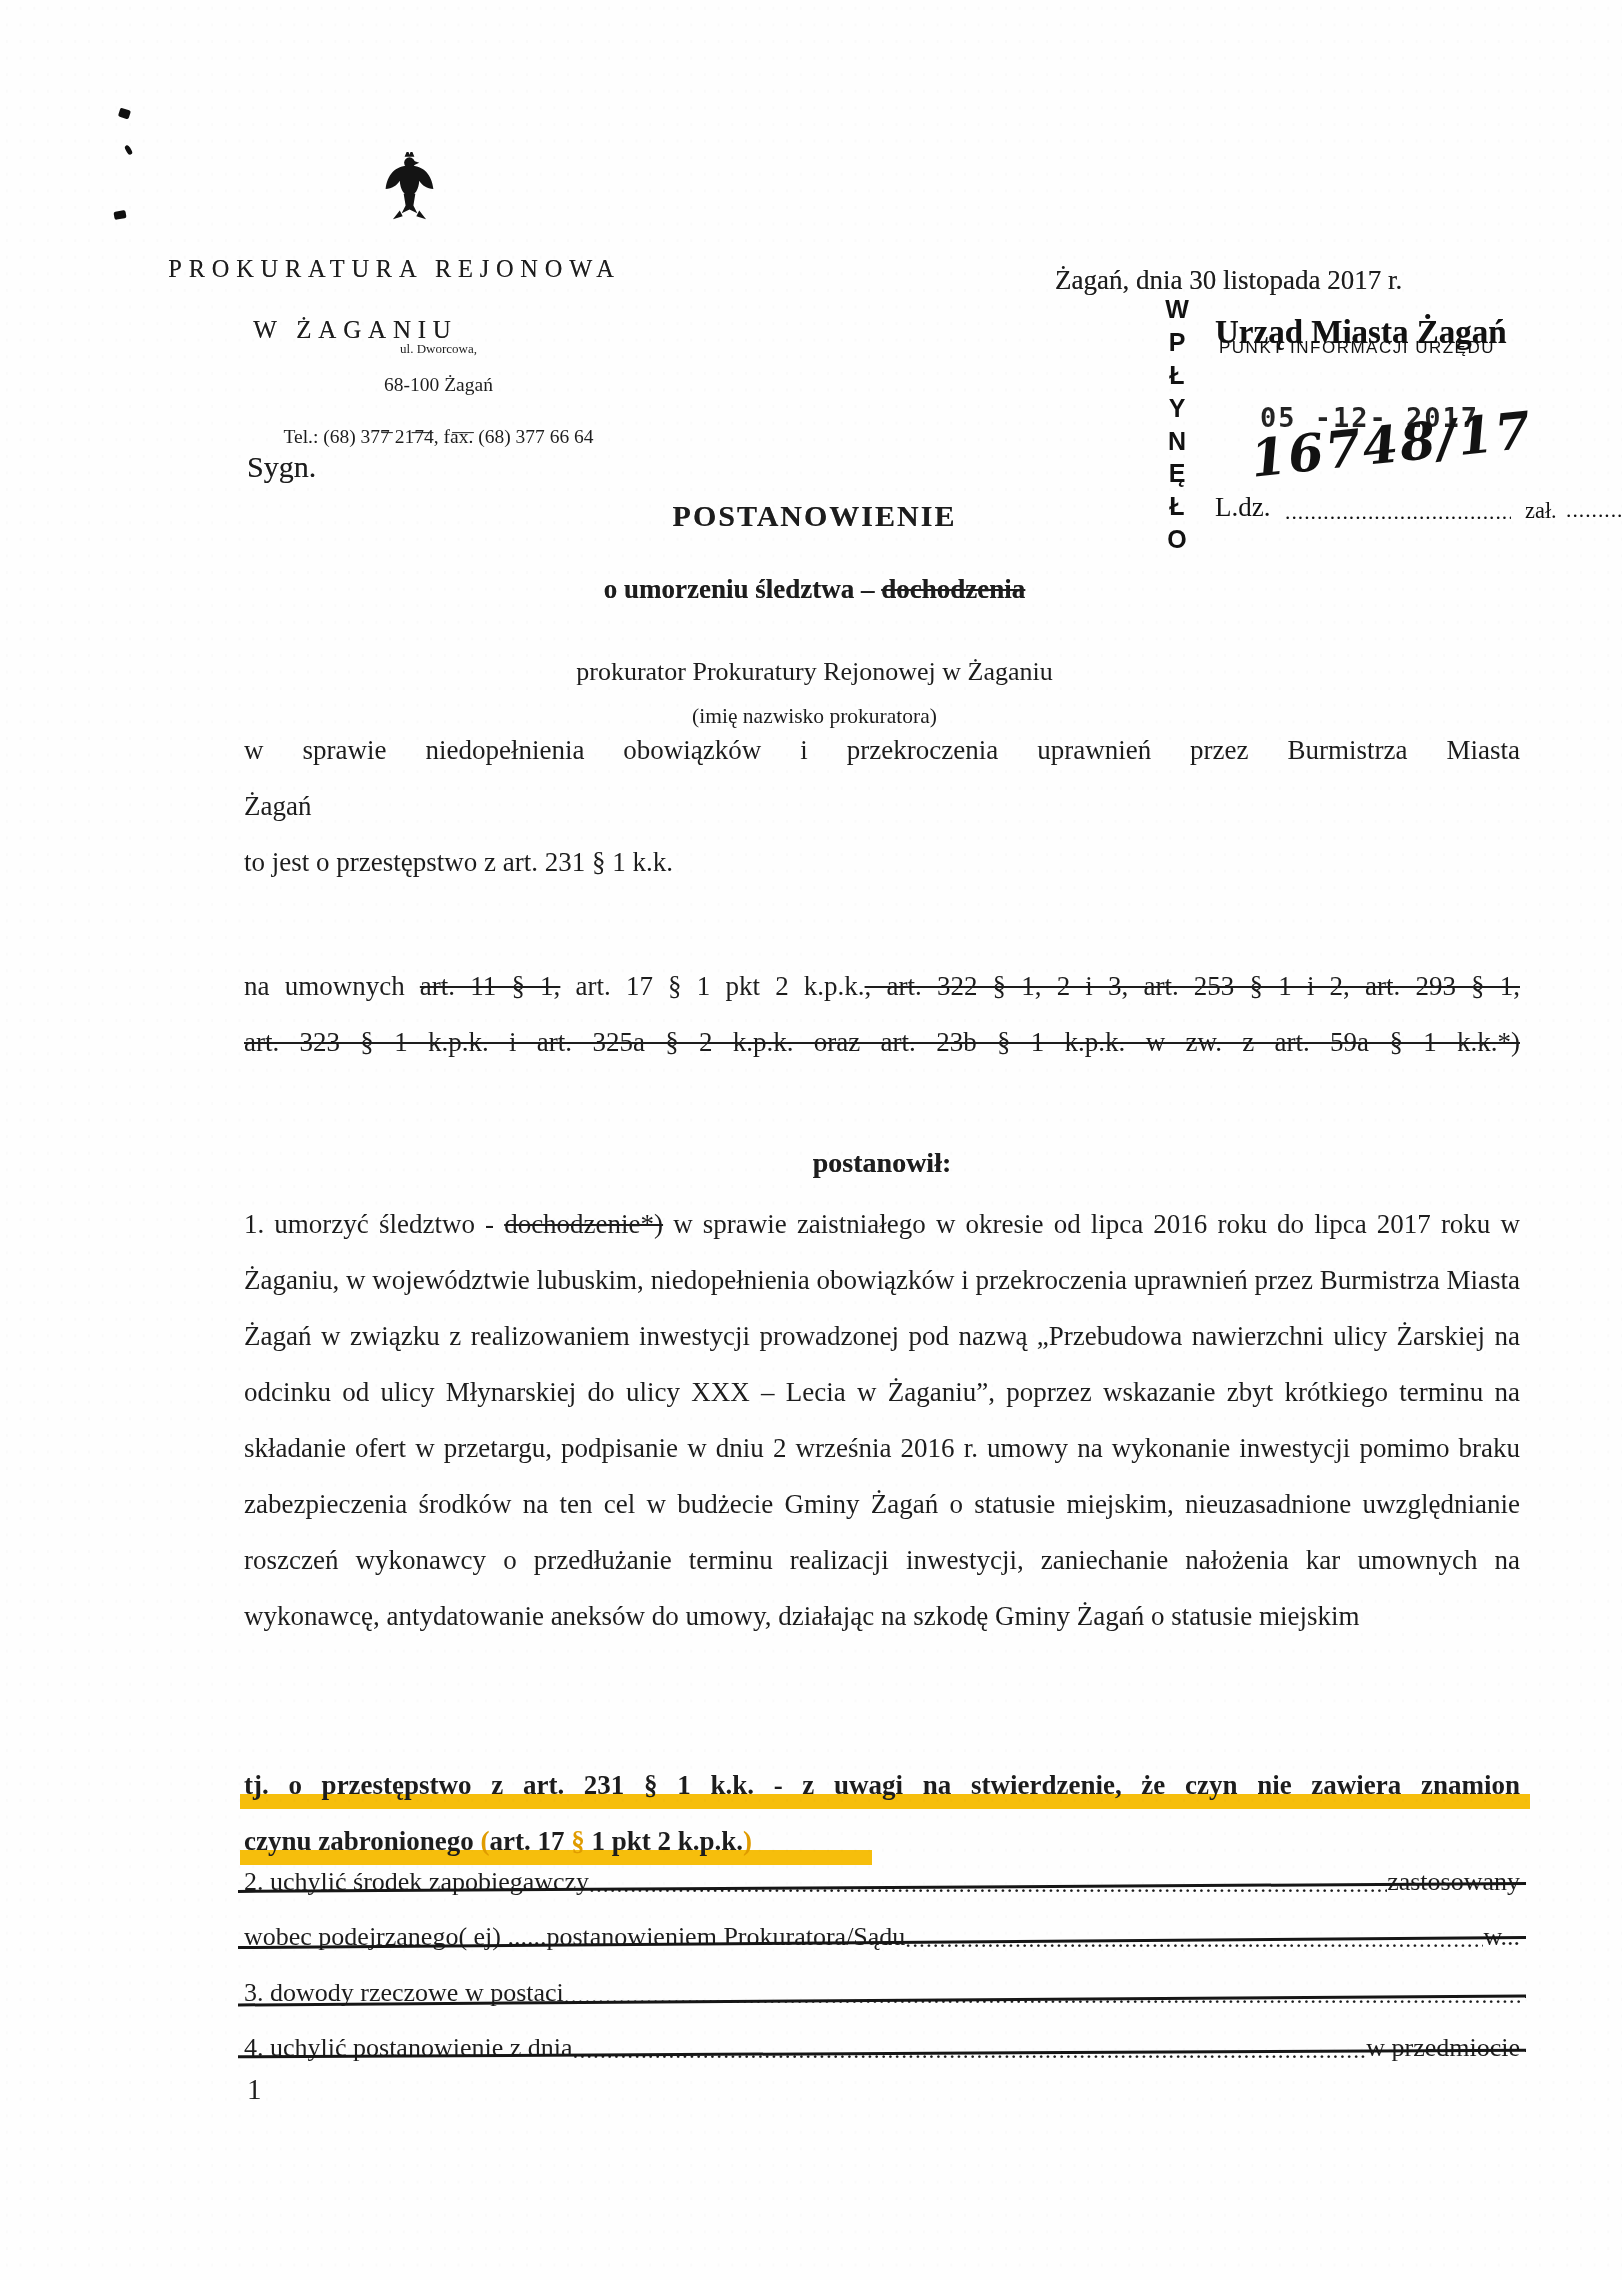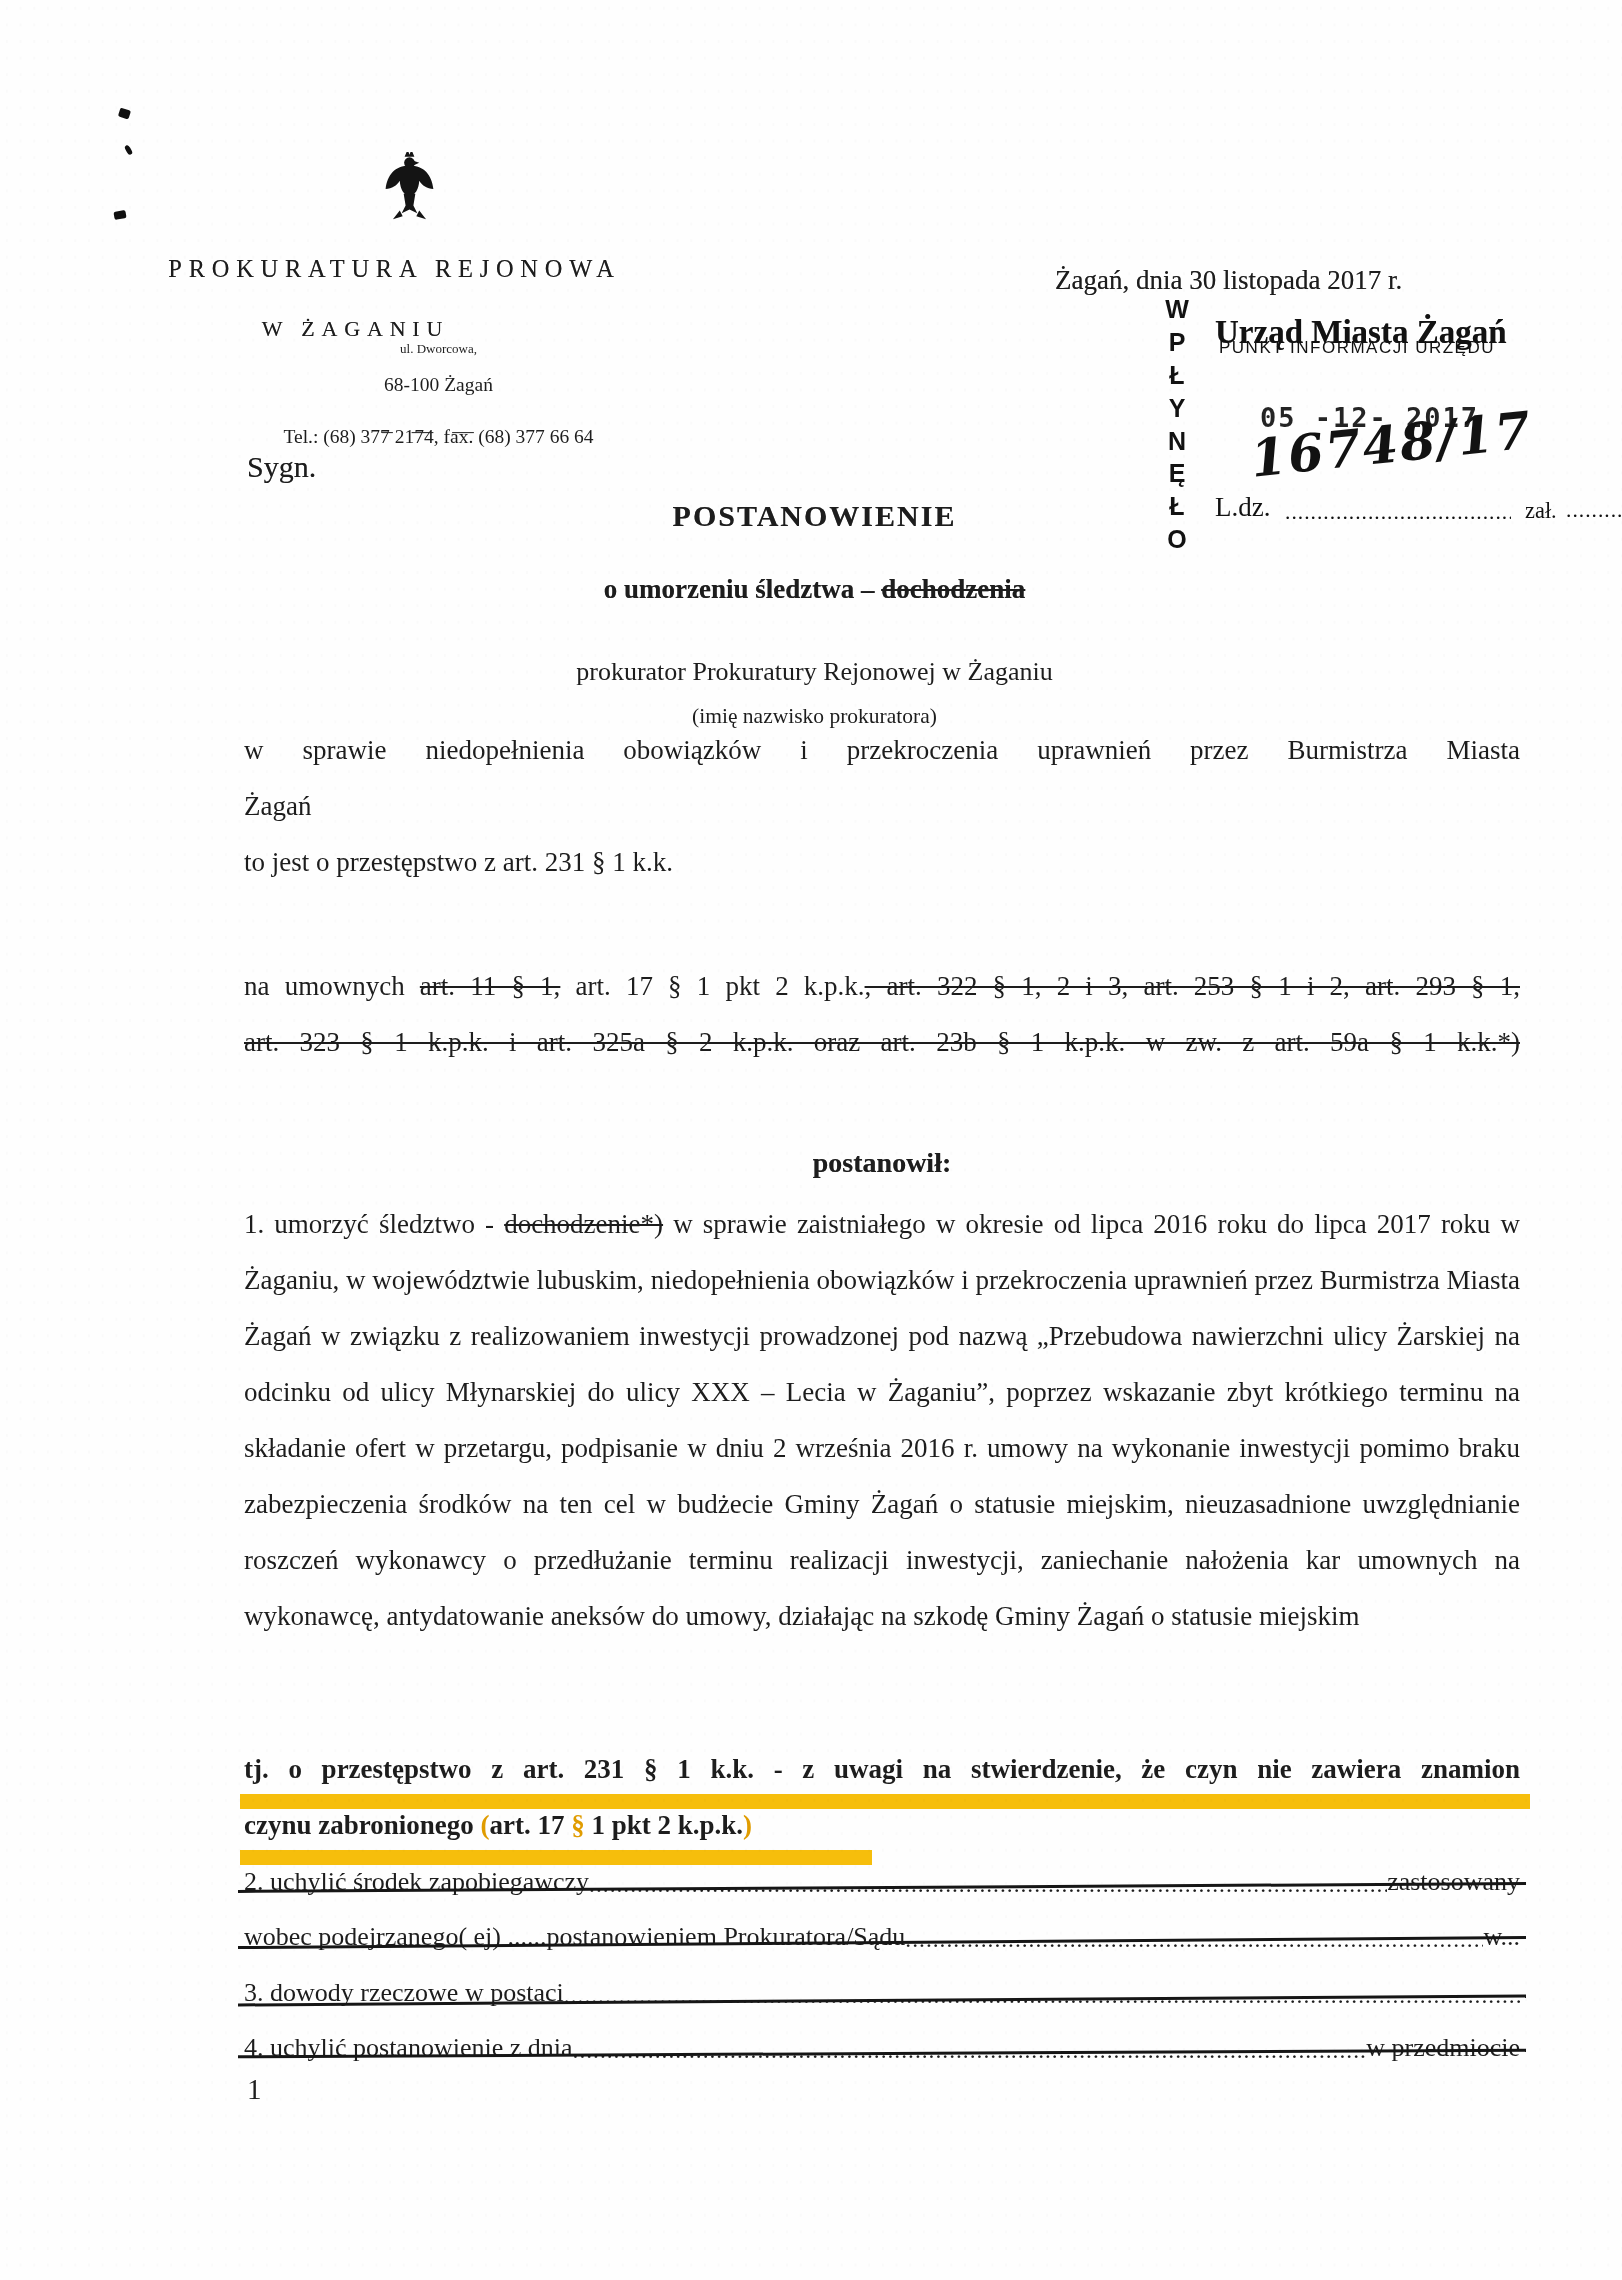--- a/index.html
+++ b/index.html
@@ -12,21 +12,21 @@
     content:"";position:absolute;inset:0;pointer-events:none;
     background-image:radial-gradient(rgba(0,0,0,0.05) 1px, transparent 1px);
     background-size:13.7px 16.6px;opacity:.30;
   }
   .abs{position:absolute;}
   .ctr{text-align:center;}
   .ink{text-shadow:0 0 0.5px rgba(0,0,0,.5);margin-top:23px;}
   .st{text-decoration:line-through;text-decoration-thickness:2.4px;}
   
   .org1{left:107px;top:232px;width:575px;font-size:24.4px;letter-spacing:6.8px;}
-  .org2{left:107px;top:293px;width:497px;font-size:22px;letter-spacing:6.8px;}
+  .org2{left:107px;top:293px;width:497px;font-size:25px;letter-spacing:6.8px;}
   .addr1{left:146px;top:341px;width:585px;font-size:13px;}
   .addr2{left:146px;top:374px;width:585px;font-size:19.5px;}
   .phone{left:146px;top:406px;width:585px;font-size:19.5px;margin-top:20px;}
   .sygn{left:247px;top:427px;font-size:30px;}
   .sygn-dashes{left:382px;top:419px;font-size:21.5px;letter-spacing:6.8px;color:#2a2a2a;}
   .dateline{left:1055px;top:242px;font-size:27px;}
   
   .stamp{left:1162px;top:289px;width:437px;height:275px;color:#121212;}
   .stamp-vert{left:0;top:5.9px;writing-mode:vertical-rl;text-orientation:upright;
     font-family:"Liberation Sans",sans-serif;font-weight:bold;font-size:25px;letter-spacing:4.9px;}
@@ -53,21 +53,21 @@
   .offense{top:847px;}
   .basis{top:958px;line-height:56px;}
   .heading2{top:1124px;text-align:center;font-weight:bold;font-size:28px;}
   .para1{top:1196px;line-height:56px;text-align:justify;}
   .qual{font-weight:bold;position:absolute;}
   .qual1{top:1754px;}
   .qual2{top:1810px;}
   .hlbar{position:absolute;height:14.6px;background:#F6BE0C;top:40px;left:-3.9px;z-index:0;}
   .hlbar.full{right:-9.8px;}
   .hlbar.part{width:632px;}
-  .qual .txt{position:relative;z-index:1;}
+  .qual .txt{position:relative;z-index:1;margin-top:16px;}
   .oc{color:#E09C00;}
   
   .formline{position:absolute;left:244px;width:1276px;display:flex;font-size:26px;height:43px;align-items:flex-start;}
   .formline .lead{flex:1;overflow:hidden;white-space:nowrap;letter-spacing:1px;padding-top:3.9px;font-size:23.4px;}
   .formline .lbl,.formline .end{white-space:nowrap;}
   .xline{position:absolute;left:-5.9px;right:-5.9px;top:18.5px;height:2.9px;background:#161616;}
   .f1{top:1867px;} .f1 .xline{transform:rotate(-0.35deg);}
   .f2{top:1922px;} .f2 .xline{transform:rotate(-0.45deg);}
   .f3{top:1978px;} .f3 .xline{transform:rotate(-0.4deg);top:20.5px;}
   .f4{top:2033px;} .f4 .xline{transform:rotate(-0.3deg);}

